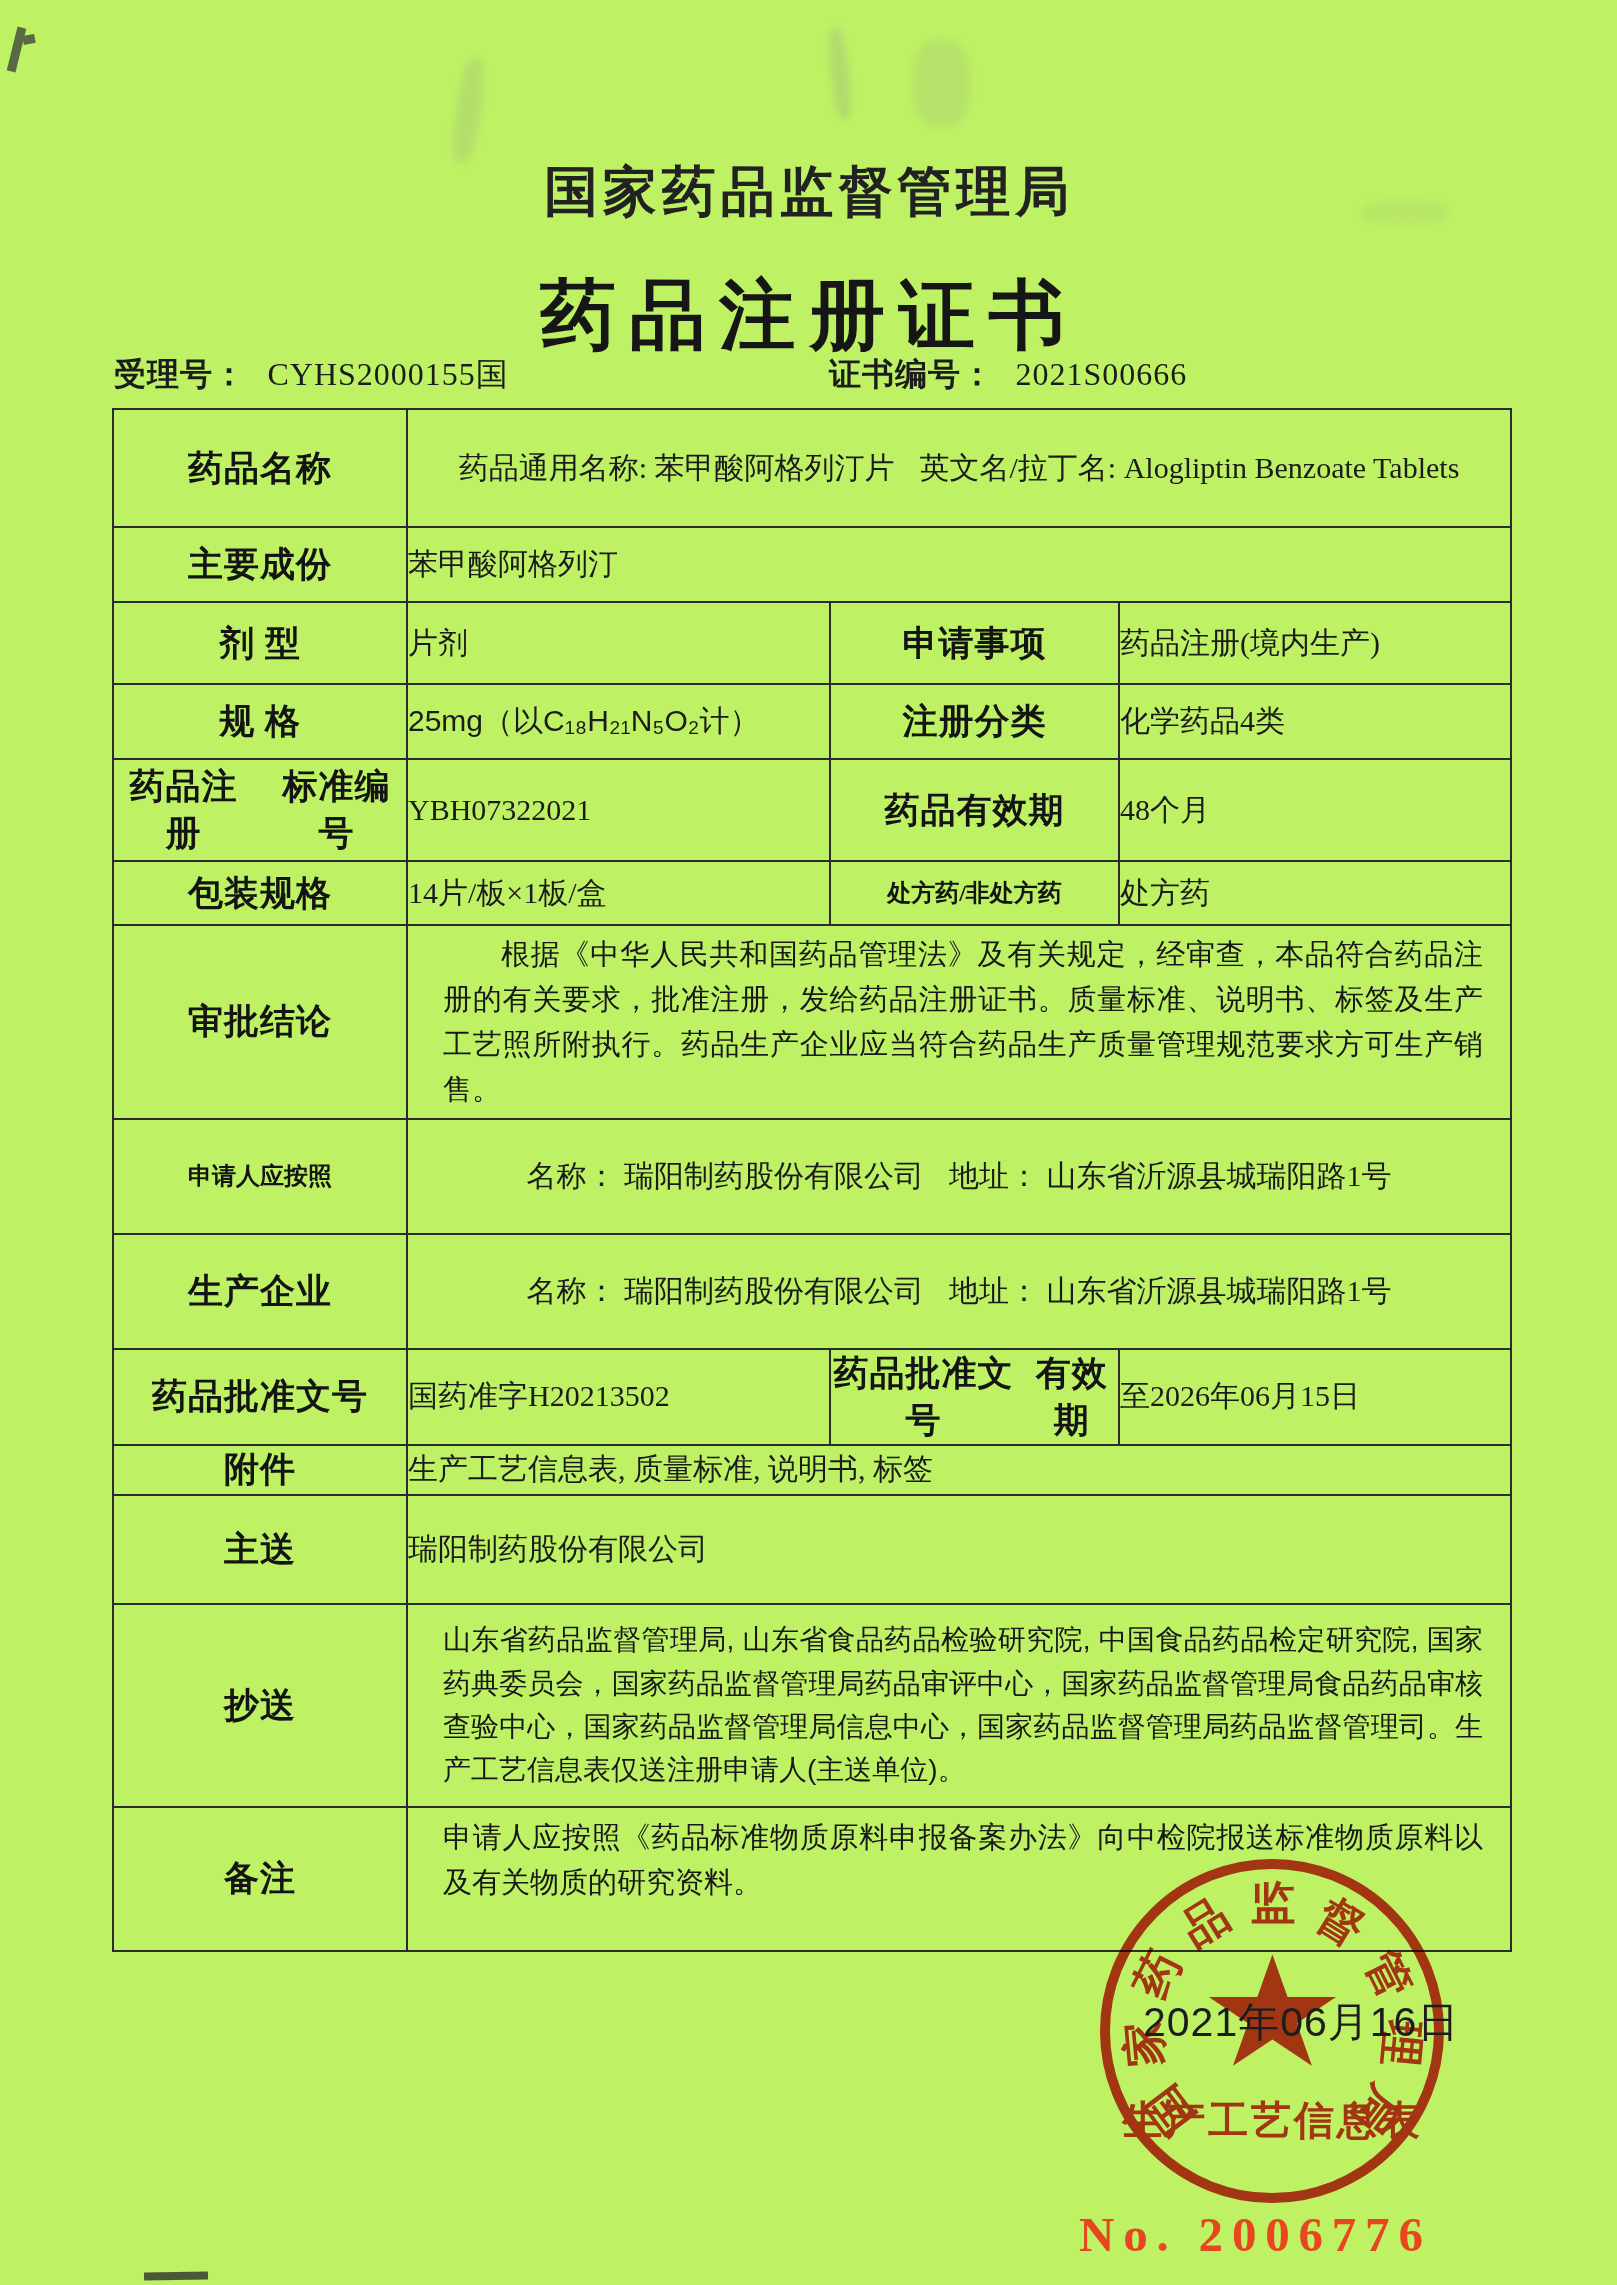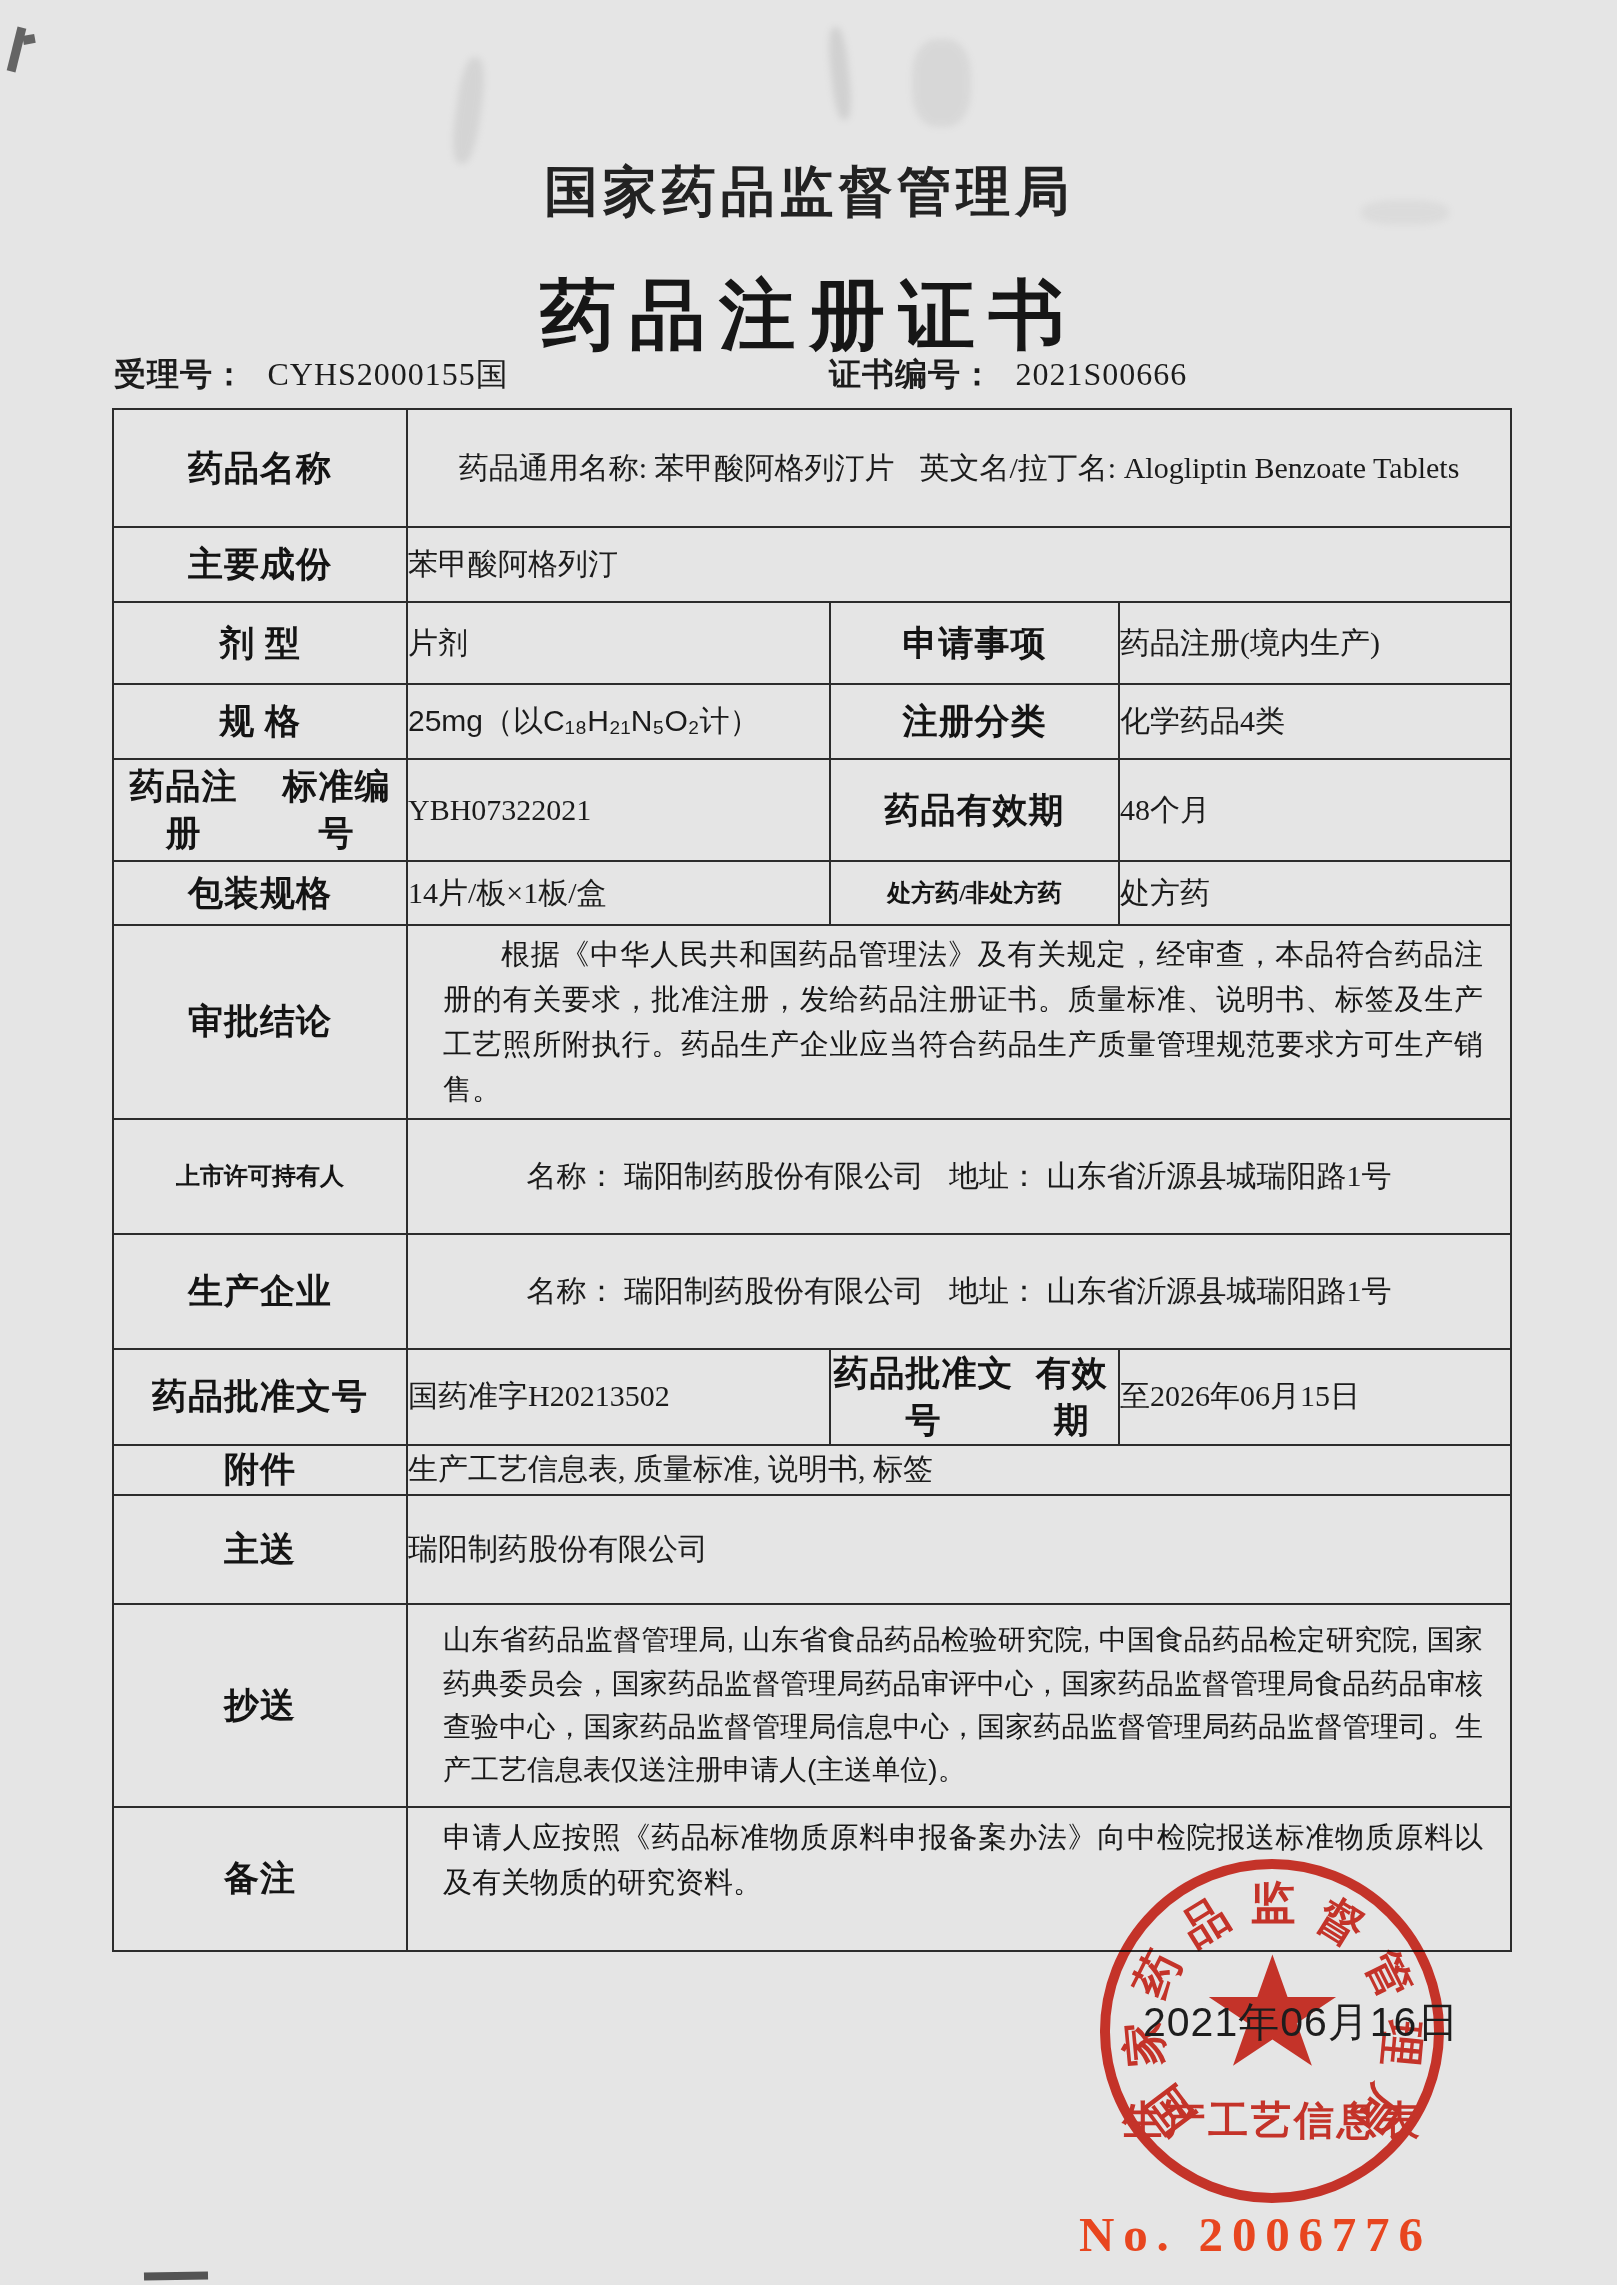--- a/index.html
+++ b/index.html
@@ -1,19 +1,19 @@
 <!DOCTYPE html>
 <html><head>
 <meta charset="utf-8">
 <style>
   html,body{margin:0;padding:0;background:#ffffff;}
   .page{
     position:relative;
     width:1618px;height:2285px;
-    background:#e5e5e5;
+    background:#bef264;
     overflow:hidden;
     font-family:"Liberation Serif","DejaVu Serif",serif;
     color:#1a1a1a;
   }
   
   .agency{
     position:absolute;left:0;top:156px;width:100%;
     text-align:center;
     font-family:"Liberation Sans","DejaVu Sans",sans-serif;
     font-size:54px;font-weight:600;letter-spacing:4.9px;color:#222;
@@ -202,21 +202,21 @@
     </tr>
 
     <tr style="height:152px">
       <td class="lbl">审批结论</td>
       <td colspan="3">
         <div class="para indent">根据《中华人民共和国药品管理法》及有关规定，经审查，本品符合药品注册的有关要求，批准注册，发给药品注册证书。质量标准、说明书、标签及生产工艺照所附执行。药品生产企业应当符合药品生产质量管理规范要求方可生产销售。</div>
       </td>
     </tr>
 
     <tr style="height:115px">
-      <td class="lbl small">上市许可持有人</td>
+      <td class="lbl small">申请人应按照</td>
       <td class="val" colspan="3">
         <div class="two-line">
           <div>名称： 瑞阳制药股份有限公司</div>
           <div>地址： 山东省沂源县城瑞阳路1号</div>
         </div>
       </td>
     </tr>
 
     <tr style="height:115px">
       <td class="lbl">生产企业</td>

